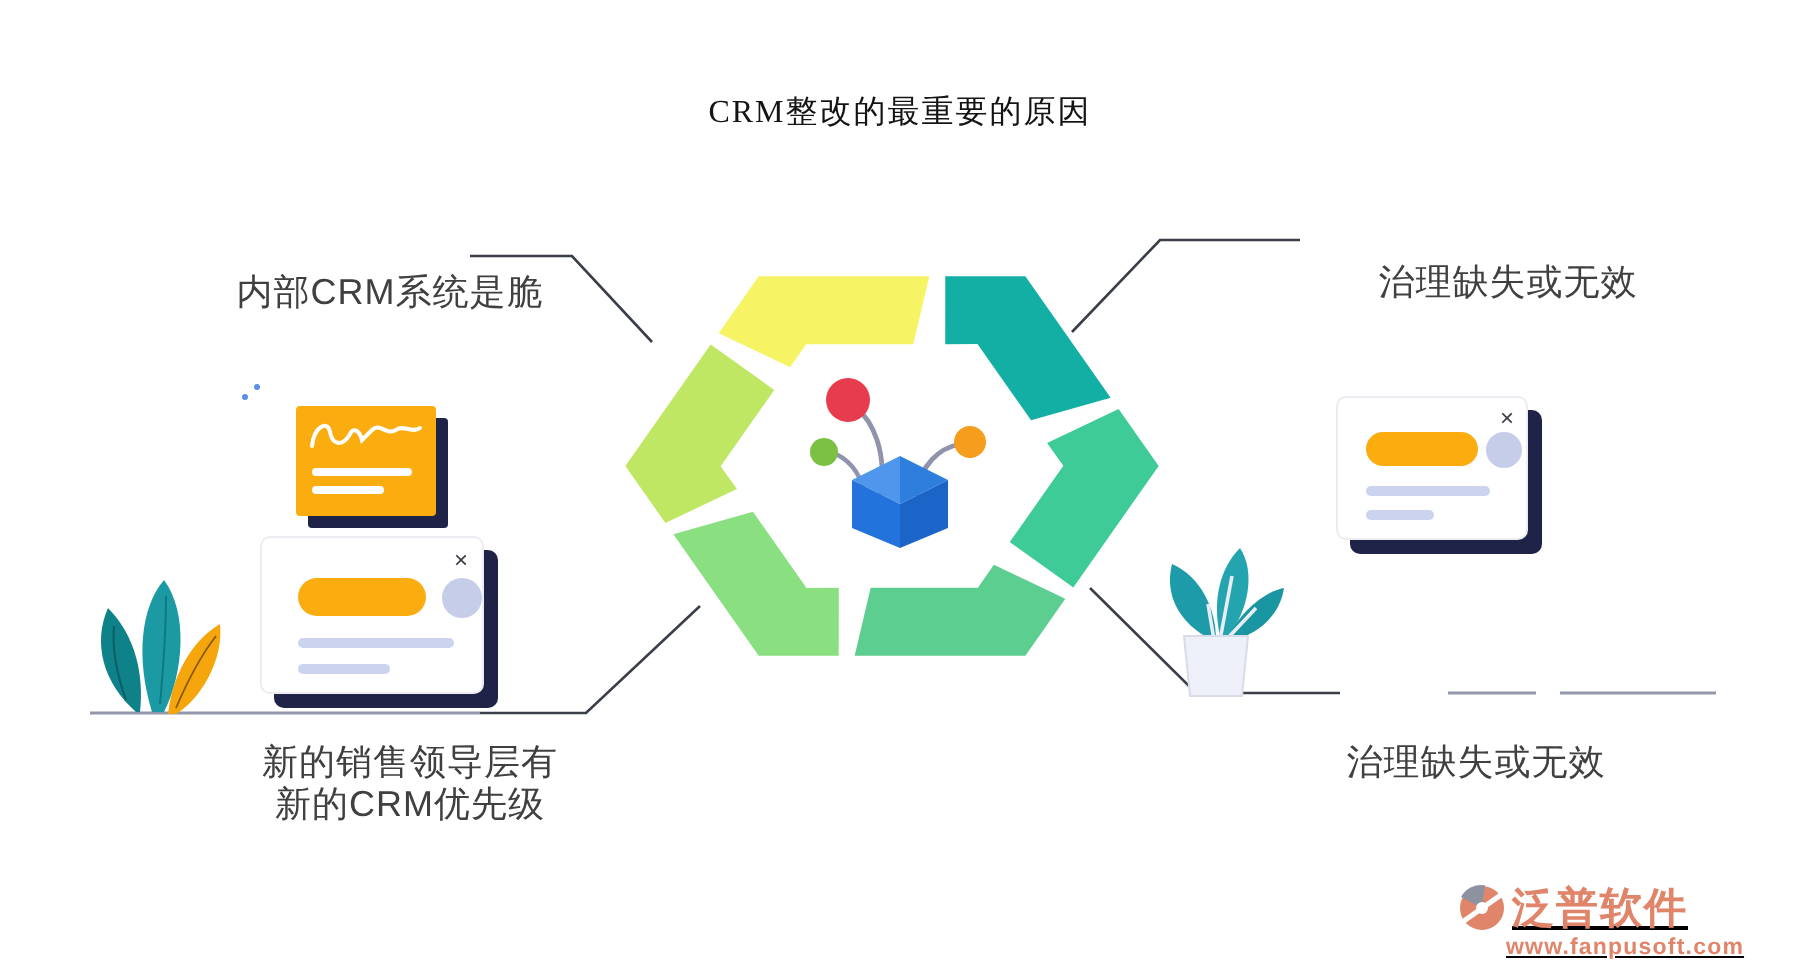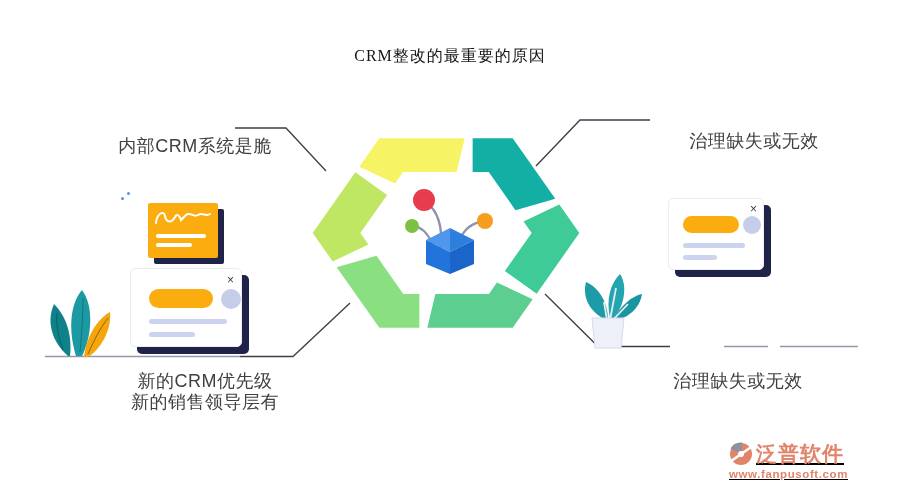--- a/index.html
+++ b/index.html
@@ -61,22 +61,22 @@
   <path d="M 52,42 L 76,54 L 52,66 Z" fill="#2E7FDD"></path>
   <path d="M 28,54 L 52,66 L 52,88 L 28,78 Z" fill="#2273DB"></path>
   <path d="M 52,66 L 76,54 L 76,78 L 52,88 Z" fill="#1B64C8"></path>
 </svg>
 
 <div class="abs label lbl-tl">
   <div>内部CRM系统是脆</div>
 </div>
 <div class="abs label lbl-tr">治理缺失或无效</div>
 <div class="abs label lbl-bl">
+  <div>新的销售领导层有</div>
   <div>新的CRM优先级</div>
-  <div>新的销售领导层有</div>
 </div>
 <div class="abs label lbl-br">治理缺失或无效</div>
 
 <div class="abs" style="left:120px;top:192px;width:12px;height:10px;">
   <span class="dot" style="left:1px;top:5px;width:3px;height:3px;background:#5B8DEE;"></span>
   <span class="dot" style="left:7px;top:0px;width:3px;height:3px;background:#5B8DEE;"></span>
 </div>
 <div class="abs card" style="left:148px;top:203px;width:70px;height:55px;background:#FBAD10;box-shadow:6px 6px 0 #1E2347;border-radius:2px;">
   <svg width="70" height="55" viewBox="0 0 70 55">
     <path d="M 8,20 C 9,10 16,7 17,13 C 18,19 23,21 27,14 C 29,10 32,13 33,17 L 38,12 C 42,8 45,15 50,12 C 54,9 58,14 62,11" fill="none" stroke="#ffffff" stroke-width="2" stroke-linecap="round"></path>
@@ -121,14 +121,14 @@
 <div class="abs" style="left:729px;top:440px;width:150px;text-decoration:underline;">
   <div style="display:flex;align-items:center;">
     <svg width="24" height="24" viewBox="0 0 24 24" style="margin-right:3px;">
       <circle cx="12" cy="12" r="11" fill="#E0846A"></circle>
       <path d="M 12,12 L 1.5,6.5 A 11.5,11.5 0 0,1 13.5,0.6 Z" fill="#8C92A0"></path>
       <rect x="-3" y="10.8" width="30" height="2.6" fill="#ffffff" transform="rotate(-35 12 12)"></rect>
       <circle cx="12" cy="12" r="3" fill="#ffffff"></circle>
     </svg>
     <span class="logo-text">泛普软件</span>
   </div>
-  <div class="logo-url" style="margin-top:0px;">www.fanpusoft.com</div>
+  <div class="logo-url" style="margin-left:24px;margin-top:0px;">www.fanpusoft.com</div>
 </div>
 
 </body></html>

